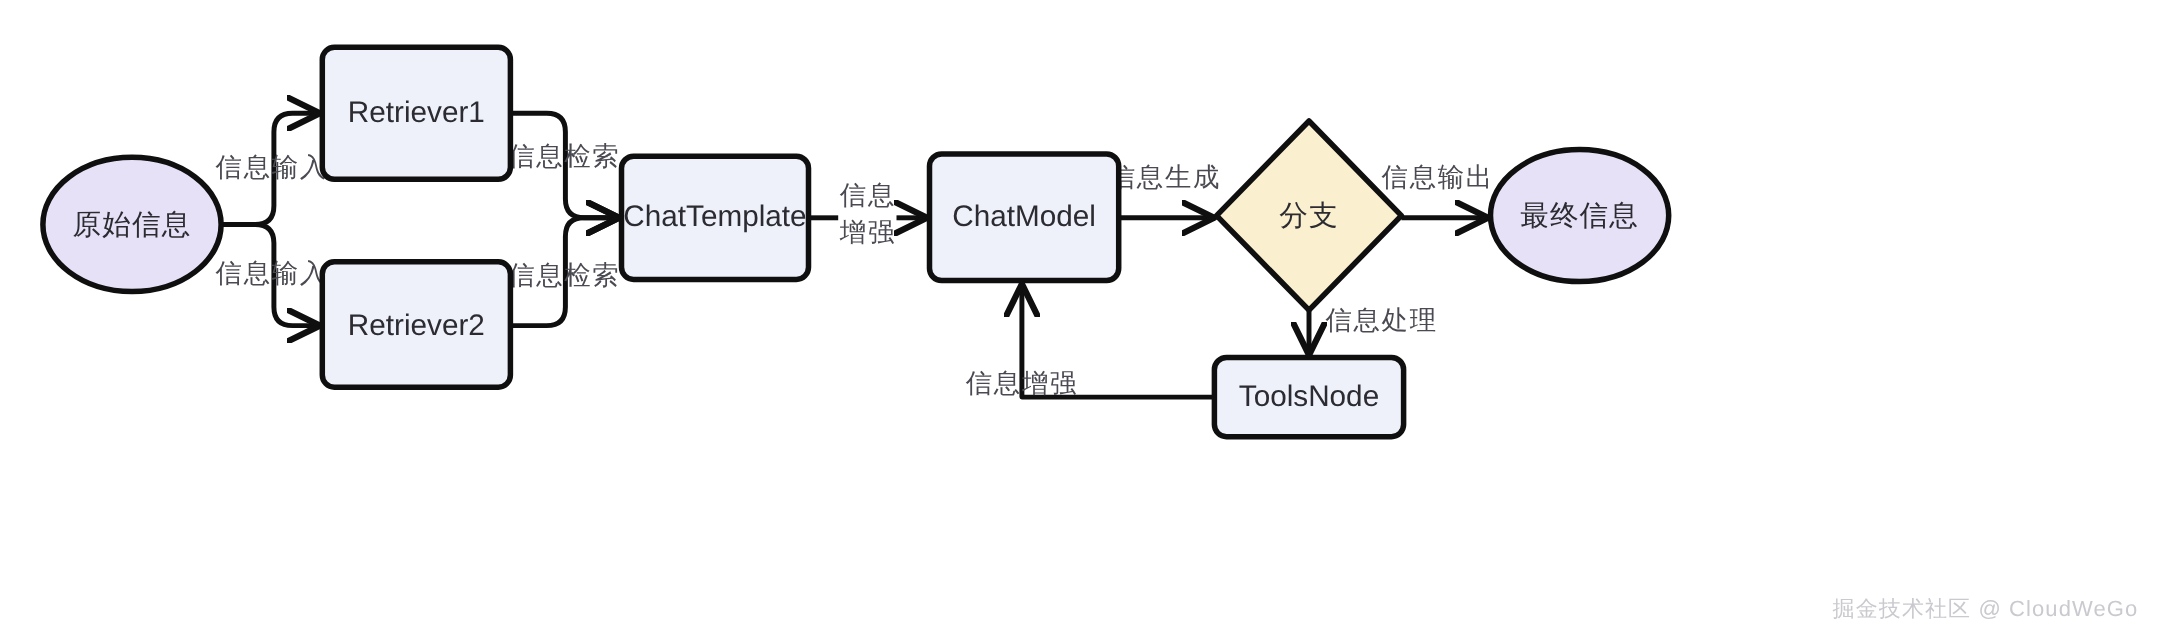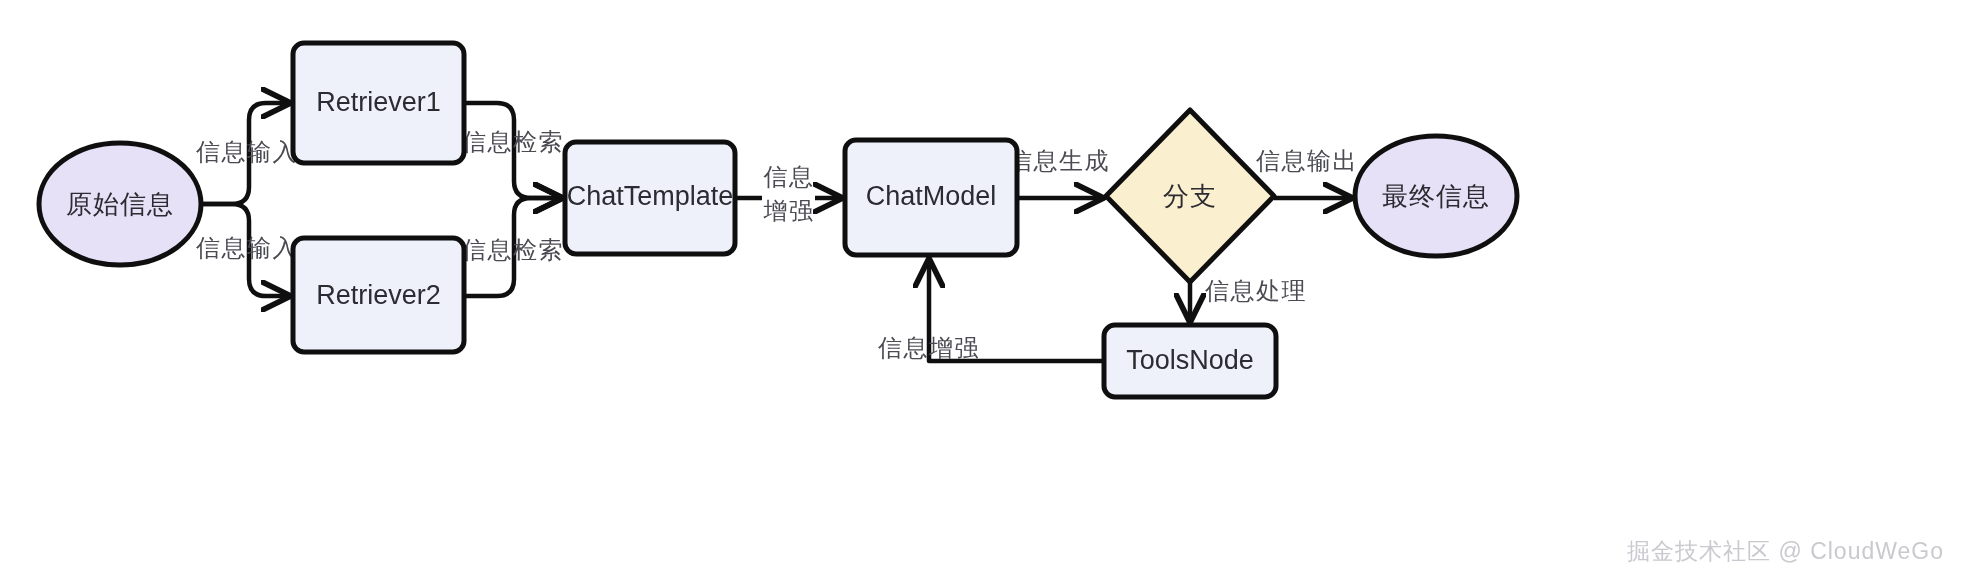--- a/index.html
+++ b/index.html
@@ -55,21 +55,21 @@
     fill: #4a4a52;
     text-anchor: middle;
     dominant-baseline: middle;
     letter-spacing: 1.5px;
   }
   .watermark {
     position: absolute;
     right: 20px;
     bottom: 16px;
     font-family: "Liberation Sans", "DejaVu Sans", sans-serif;
-    font-size: 23px;
+    font-size: 20px;
     color: #c9c9cf;
     letter-spacing: 1px;
     white-space: nowrap;
     user-select: none;
   }
 </style>
 </head>
 <body>
 
 <div id="canvas">

